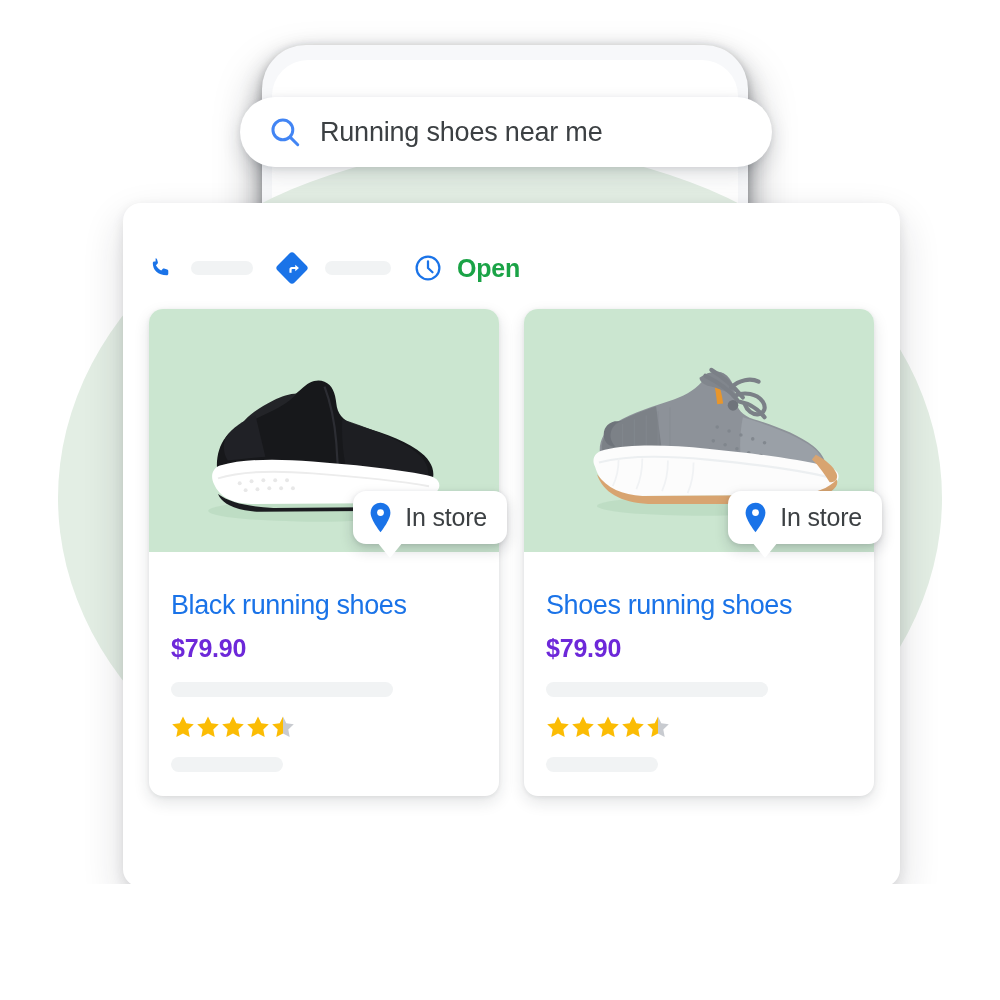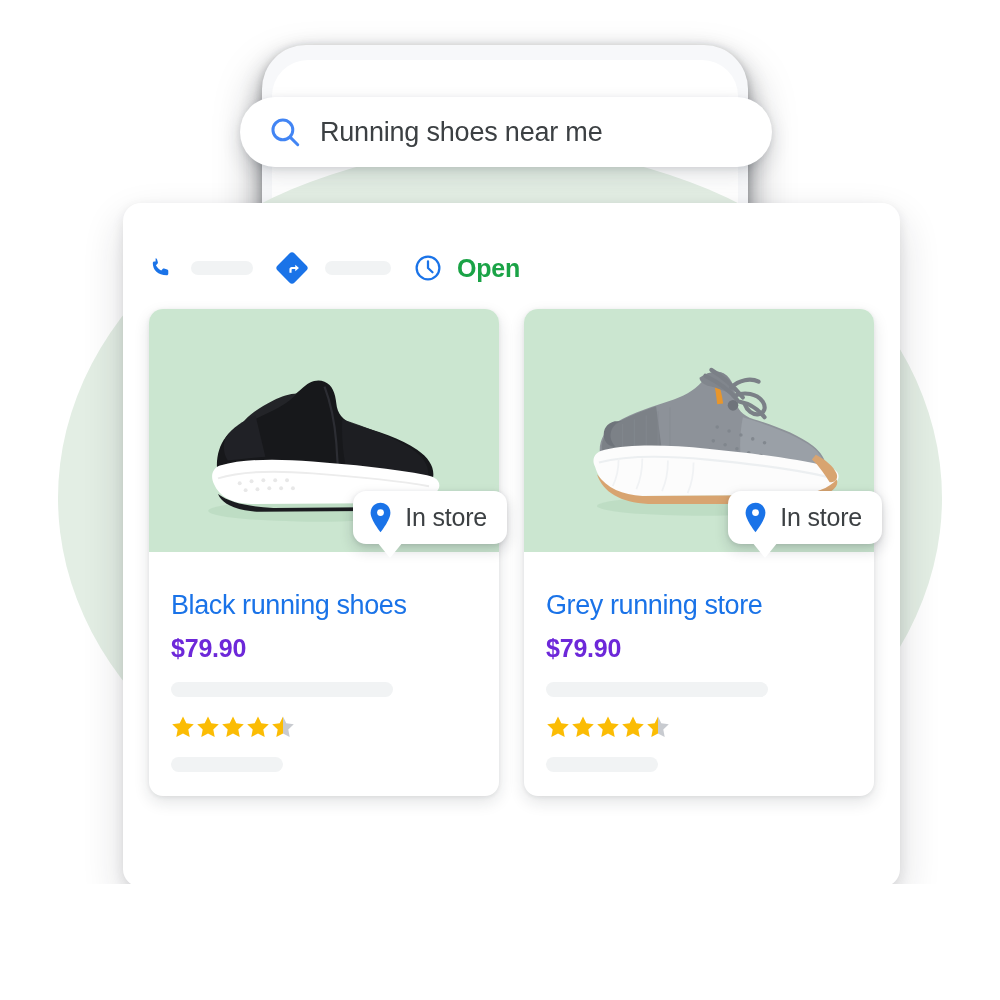--- a/index.html
+++ b/index.html
@@ -445,21 +445,21 @@
             <span>
               <svg class="pin-icon" viewBox="0 0 24 30">
                 <path d="M12 0.8C6.7 0.8 2.4 5.1 2.4 10.4c0 7 9.6 18.8 9.6 18.8s9.6-11.8 9.6-18.8C21.6 5.1 17.3 0.8 12 0.8z" fill="#1a73e8"></path>
                 <circle cx="12" cy="10.2" r="3.3" fill="#ffffff"></circle>
               </svg>
             </span>
             <span class="instore-text">In store</span>
           </div>
         </div>
         <div class="product-body">
-          <div class="product-title">Grey running store</div>
+          <div class="product-title">Shoes running shoes</div>
           <div class="product-price">$79.90</div>
           <div class="skeleton-line line-long"></div>
           <div class="stars">
             <svg class="star-svg" viewBox="0 0 125 25">
               <defs>
                 <linearGradient id="halfB" x1="0" y1="0" x2="1" y2="0">
                   <stop offset="50%" stop-color="#fbbc04"></stop>
                   <stop offset="50%" stop-color="#c8cbd0"></stop>
                 </linearGradient>
                 <path id="stB" d="M12 1.4l3.3 6.9 7.5 1-5.5 5.2 1.4 7.5L12 18.4 5.3 22l1.4-7.5L1.2 9.3l7.5-1z"></path>

